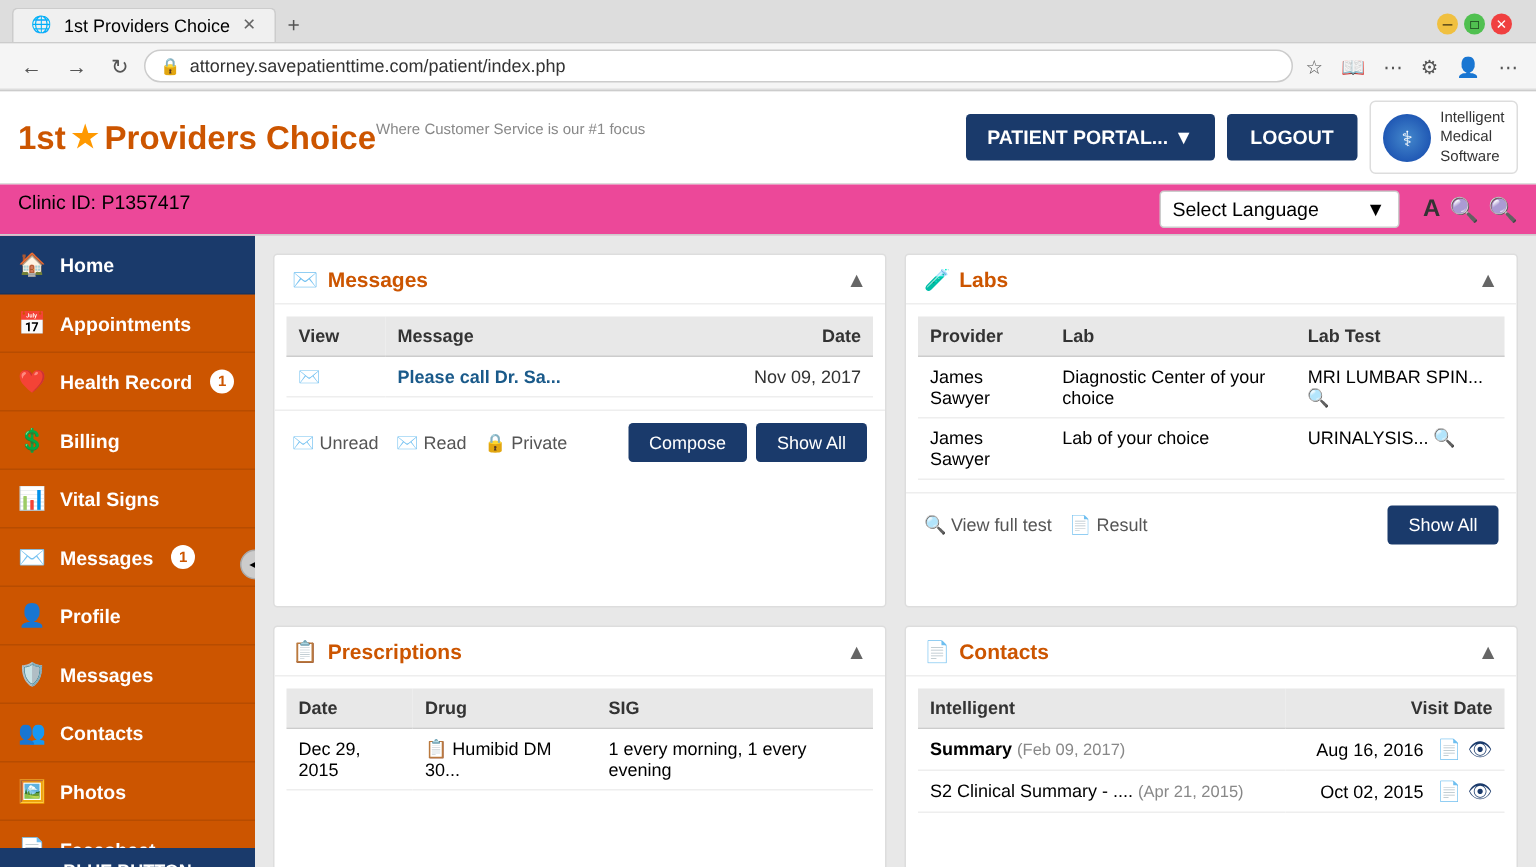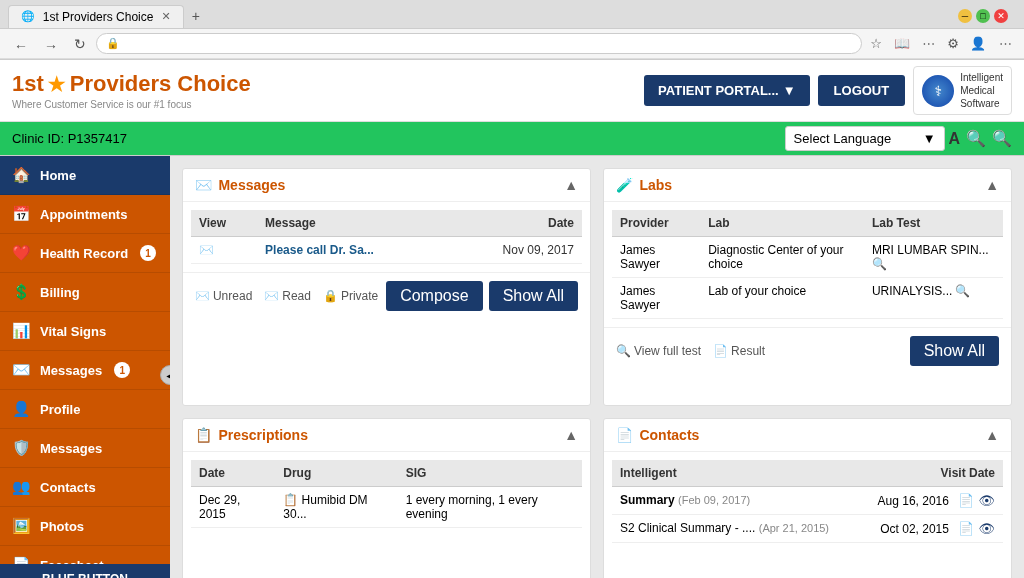--- a/index.html
+++ b/index.html
@@ -17,34 +17,34 @@
     .address-text { color: #333; font-size: 12px; }
     .win-controls { display: flex; gap: 2px; }
     .win-btn { width: 14px; height: 14px; border-radius: 50%; border: none; cursor: pointer; font-size: 9px; display: flex; align-items: center; justify-content: center; }
     .win-minimize { background: #f0c040; }
     .win-maximize { background: #50c050; }
     .win-close { background: #f04040; color: white; }
     .browser-right-btn { background: none; border: none; cursor: pointer; font-size: 13px; color: #555; padding: 2px 4px; }
 
     
     .app-header { background: white; border-bottom: 1px solid #ddd; display: flex; align-items: center; justify-content: space-between; padding: 6px 12px; min-height: 60px; }
-    .logo-area { display: flex; flex-direction: column; }
+    .logo-area { display: flex; flex-direction: row; }
     .logo-title { display: flex; align-items: center; gap: 4px; font-size: 22px; font-weight: bold; color: #cc5500; }
     .logo-star { color: #f90; font-size: 20px; }
     .logo-subtitle { font-size: 10px; color: #888; margin-top: 2px; }
     .header-right { display: flex; align-items: center; gap: 8px; }
     .patient-portal-btn { background: #1a3a6b; color: white; border: none; padding: 8px 14px; font-size: 13px; font-weight: bold; cursor: pointer; border-radius: 3px; display: flex; align-items: center; gap: 4px; }
     .logout-btn { background: #1a3a6b; color: white; border: none; padding: 8px 16px; font-size: 13px; font-weight: bold; cursor: pointer; border-radius: 3px; }
     .ims-logo { display: flex; align-items: center; gap: 6px; padding: 4px 8px; border: 1px solid #ddd; border-radius: 4px; }
     .ims-icon { width: 32px; height: 32px; background: radial-gradient(circle, #4488cc, #1144aa); border-radius: 50%; display: flex; align-items: center; justify-content: center; color: white; font-size: 14px; }
     .ims-text { font-size: 10px; color: #333; line-height: 1.3; }
 
     
-    .clinic-bar { background: #22c55e; border-bottom: 1px solid #ccc; display: flex; align-items: center; justify-content: space-between; padding: 4px 12px; }
-    .clinic-bar-right { display: flex; align-items: center; gap: 4px; }
+    .clinic-bar { background: #ec4899; border-bottom: 1px solid #ccc; display: flex; align-items: flex-start; justify-content: space-between; padding: 4px 12px; }
+    .clinic-bar-right { display: flex; align-items: center; gap: 16px; }
     .lang-select { border: 1px solid #ccc; padding: 4px 8px; font-size: 13px; background: white; border-radius: 3px; min-width: 160px; display: flex; align-items: center; justify-content: space-between; cursor: pointer; }
     .lang-icons { display: flex; gap: 6px; }
     .lang-icon-btn { background: none; border: none; cursor: pointer; font-size: 16px; color: #333; font-weight: bold; }
 
     
     .main-layout { display: flex; height: calc(578px - 140px); }
 
     
     .sidebar { width: 170px; background: #cc5500; flex-shrink: 0; overflow-y: auto; position: relative; }
     .sidebar-item { display: flex; align-items: center; gap: 10px; padding: 10px 12px; color: white; cursor: pointer; font-size: 13px; font-weight: bold; border-bottom: 1px solid rgba(0,0,0,0.1); }
@@ -68,21 +68,21 @@
     table { width: 100%; border-collapse: collapse; font-size: 12px; }
     th { background: #e8e8e8; padding: 6px 8px; text-align: left; font-weight: bold; color: #333; border-bottom: 1px solid #ccc; }
     td { padding: 6px 8px; border-bottom: 1px solid #eee; vertical-align: top; }
     .msg-subject { color: #1a5a8a; font-weight: bold; cursor: pointer; }
 
     
     .card-footer { display: flex; align-items: center; justify-content: space-between; padding: 8px 12px; border-top: 1px solid #eee; }
     .footer-links { display: flex; gap: 12px; font-size: 12px; color: #555; }
     .footer-link { display: flex; align-items: center; gap: 3px; cursor: pointer; color: #555; text-decoration: none; }
     .footer-actions { display: flex; gap: 6px; }
-    .btn-dark { background: #1a3a6b; color: white; border: none; padding: 6px 14px; font-size: 16px; cursor: pointer; border-radius: 3px; }
+    .btn-dark { background: #1a3a6b; color: white; border: none; padding: 6px 14px; font-size: 12px; cursor: pointer; border-radius: 3px; }
 
     
     .labs-footer { display: flex; align-items: center; justify-content: space-between; padding: 8px 12px; border-top: 1px solid #eee; }
     .labs-footer-links { display: flex; gap: 12px; font-size: 12px; }
     .lab-link { display: flex; align-items: center; gap: 3px; cursor: pointer; color: #555; }
     .doc-summary { font-weight: bold; }
     .doc-date-note { color: #888; font-size: 11px; }
     .doc-actions { display: flex; gap: 4px; }
     .doc-action-btn { background: none; border: none; cursor: pointer; color: #1a3a6b; font-size: 13px; }
   </style>
@@ -105,20 +105,21 @@
       <button class="win-btn win-close">✕</button>
     </div>
   </div>
 
   <div class="browser-nav">
     <button class="nav-btn">←</button>
     <button class="nav-btn">→</button>
     <button class="nav-btn">↻</button>
     <div class="address-bar">
       <span class="lock-icon">🔒</span>
+      <span class="address-text">attorney.savepatienttime.com/patient/index.php</span>
     </div>
     <button class="browser-right-btn">☆</button>
     <button class="browser-right-btn">📖</button>
     <button class="browser-right-btn">⋯</button>
     <button class="browser-right-btn">⚙</button>
     <button class="browser-right-btn">👤</button>
     <button class="browser-right-btn">⋯</button>
   </div>
 </div>
 

